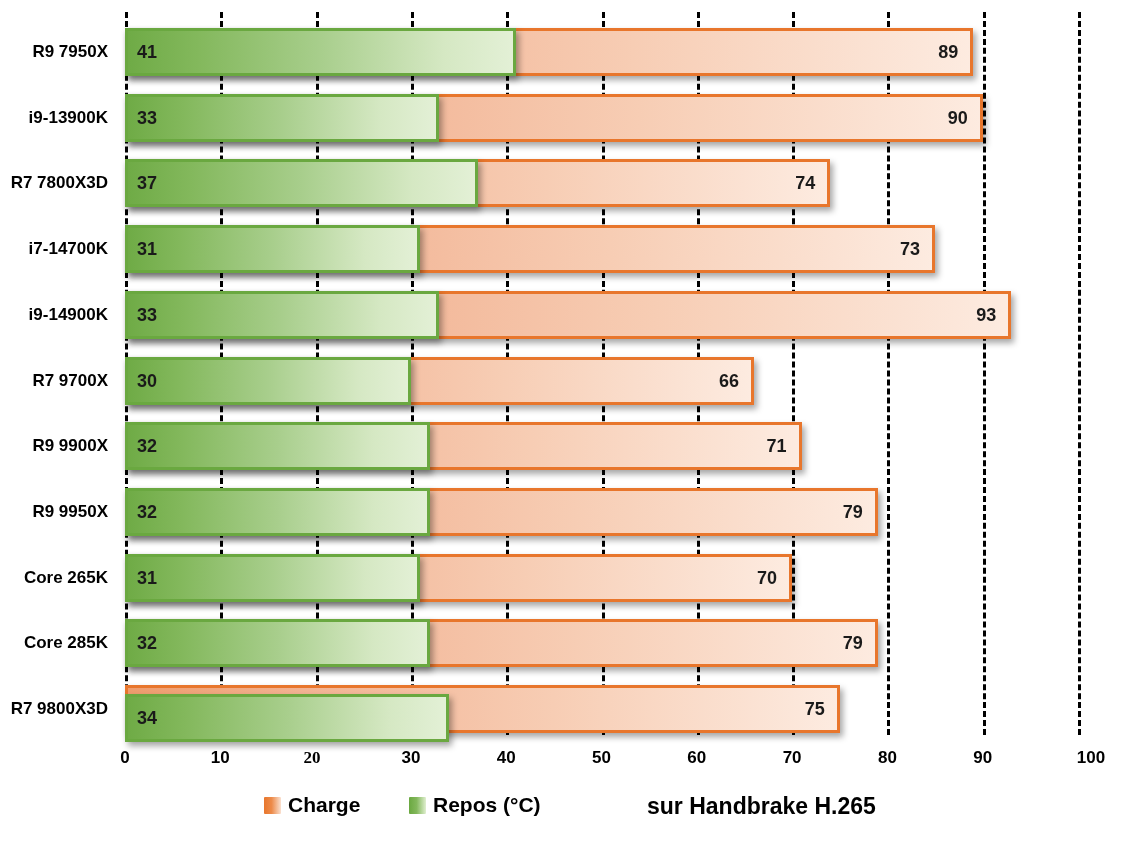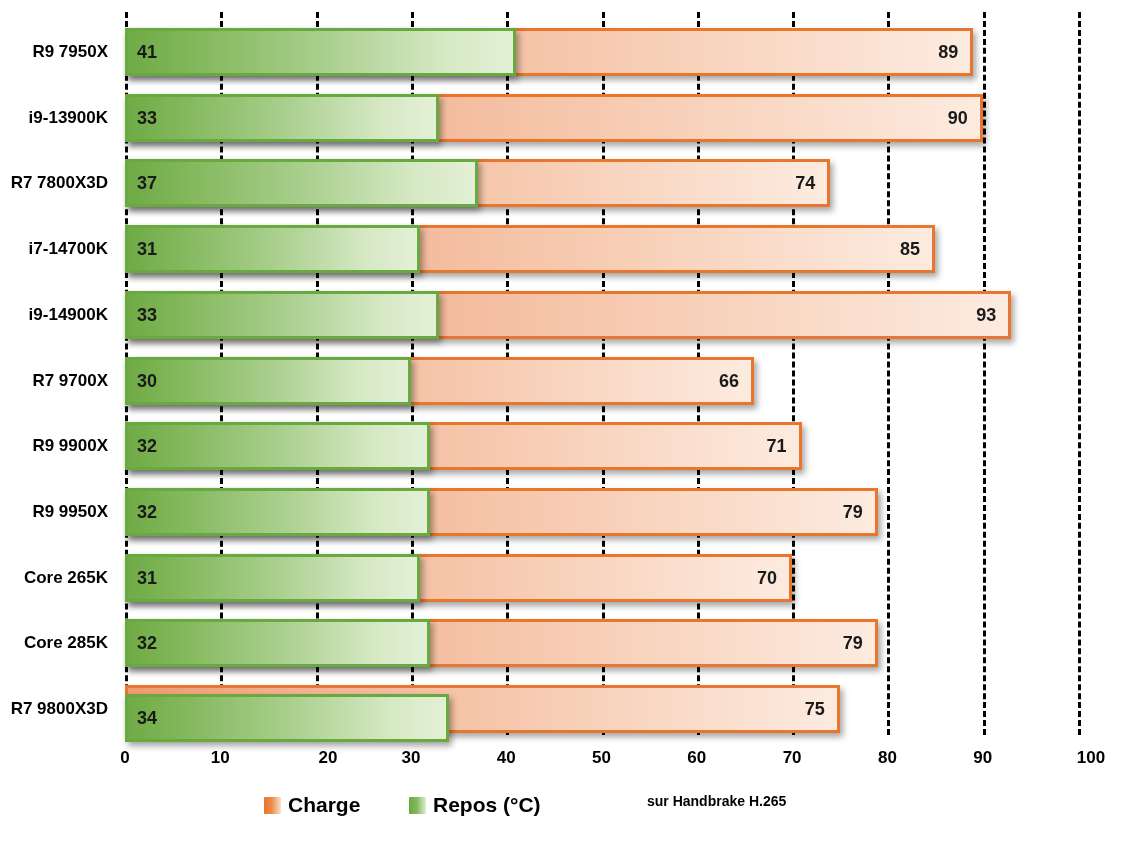--- a/index.html
+++ b/index.html
@@ -166,21 +166,21 @@
     border-radius: 1px;
   }
   .legend-swatch.orange {
     background-image: linear-gradient(to right, #E8762C 0%, #ED8B4A 45%, #FAE0CF 100%);
   }
   .legend-swatch.green {
     background-image: linear-gradient(to right, #6AA840 0%, #83B85C 45%, #E0EFD0 100%);
   }
   .legend-note {
     position: absolute;
-    font-size: 14px;
+    font-size: 23px;
     font-weight: bold;
     color: #000000;
     white-space: nowrap;
   }
 </style>
 </head>
 <body>
 
 <div id="chart-root">
 
@@ -232,21 +232,21 @@
         <div class="row" style="top: 147.4px;">
           <div class="bar bar-orange" style="left: 0px; width: 705.22px;">
             <span class="bar-label">74</span>
           </div>
           <div class="bar bar-green" style="width: 352.61px;">
             <span class="bar-label">37</span>
           </div>
         </div>
         <div class="row" style="top: 213.1px;">
           <div class="bar bar-orange" style="left: 0px; width: 810.05px;">
-            <span class="bar-label">85</span>
+            <span class="bar-label">73</span>
           </div>
           <div class="bar bar-green" style="width: 295.43px;">
             <span class="bar-label">31</span>
           </div>
         </div>
         <div class="row" style="top: 278.8px;">
           <div class="bar bar-orange" style="left: 0px; width: 886.29px;">
             <span class="bar-label">93</span>
           </div>
           <div class="bar bar-green" style="width: 314.49px;">
@@ -300,21 +300,21 @@
           <div class="bar bar-green" style="width: 324.02px; margin-top: 9px;">
             <span class="bar-label">34</span>
           </div>
         </div>
       </div>
   </div>
 
   <div class="x-axis">
       <span class="x-tick-label" style="left: 0px;">0</span>
       <span class="x-tick-label" style="left: 95.3px;">10</span>
-      <span class="x-tick-label" style="left: 203px;">20</span>
+      <span class="x-tick-label" style="left: 187px; font-family: Liberation Serif, serif;">20</span>
       <span class="x-tick-label" style="left: 285.9px;">30</span>
       <span class="x-tick-label" style="left: 381.2px;">40</span>
       <span class="x-tick-label" style="left: 476.5px;">50</span>
       <span class="x-tick-label" style="left: 571.8px;">60</span>
       <span class="x-tick-label" style="left: 667.1px;">70</span>
       <span class="x-tick-label" style="left: 762.4px;">80</span>
       <span class="x-tick-label" style="left: 857.7px;">90</span>
       <span class="x-tick-label" style="left: 953px; margin-left: 13px;">100</span>
     </div>
 

